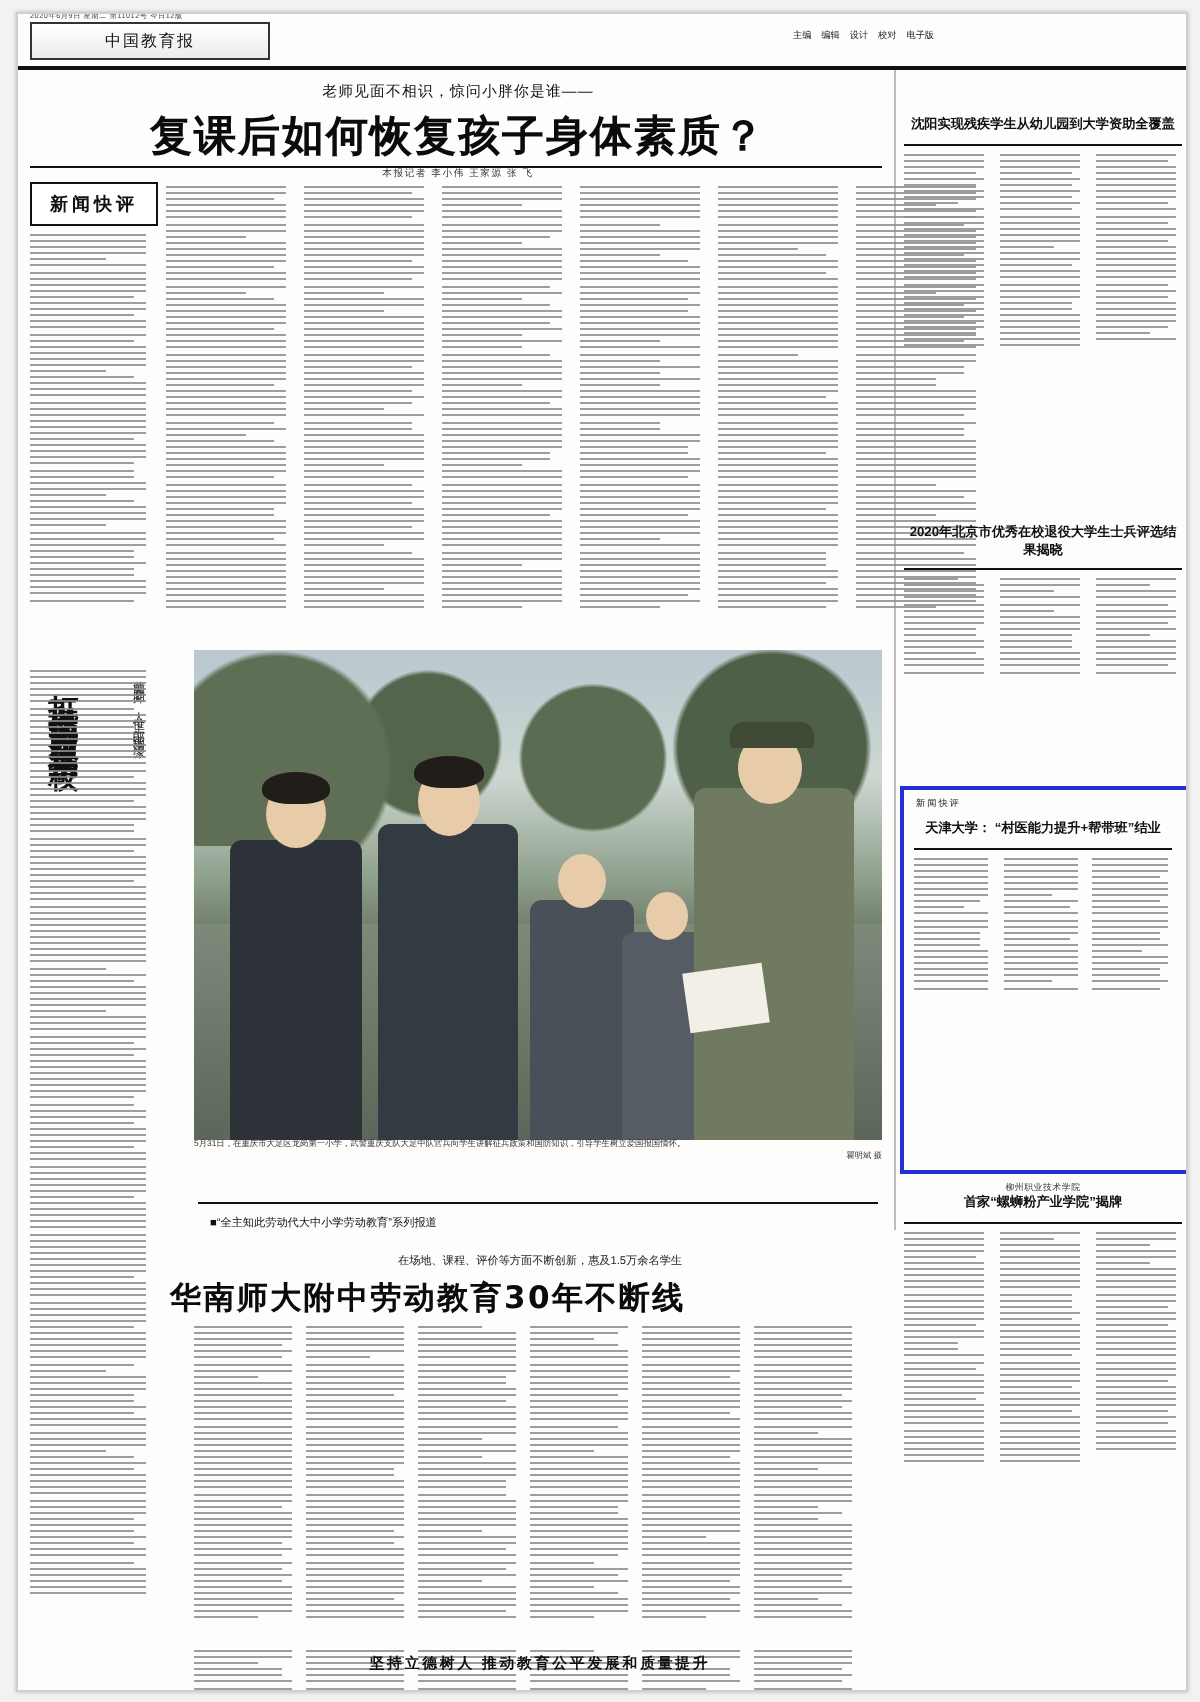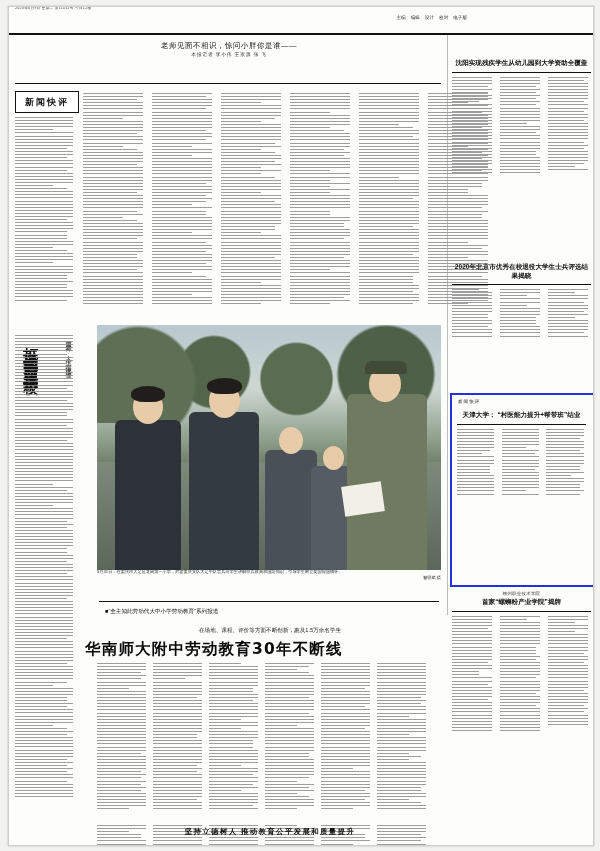--- a/index.html
+++ b/index.html
@@ -86,36 +86,38 @@
   .hl-tag{position:absolute;left:6px;top:4px;font-size:4.6px;color:#222;letter-spacing:1px;}
 </style>
 </head>
 <body>
 
 <div class="page">
   <div class="sheet">
 
     <div class="masthead">
       <div class="dateline">2020年6月9日 星期二  第11012号  今日12版</div>
+      <div class="logo">中国教育报</div>
       <div class="mini-nav">
         <span>主编</span>
         <span>编辑</span>
         <span>设计</span>
         <span>校对</span>
         <span>电子版</span>
       </div>
     </div>
 
     <div class="body">
       <div class="vrule" style="left:438px;"></div>
 
       <div class="col-main">
 
         <div class="lead">
           <div class="pre">老师见面不相识，惊问小胖你是谁——</div>
+          <h1>复课后如何恢复孩子身体素质？</h1>
           <div class="by">本报记者 李小伟 王家源 张 飞</div>
         </div>
 
         <div class="hrule" style="left:6px;top:48px;width:426px;"></div>
 
         <div class="stamp">新闻快评</div>
 
         <div id="upper-cols">
             <div class="tblock" style="position: absolute; left: 74px; top: 58px; width: 64px; height: 222px;">
               <div class="tline x"></div>

